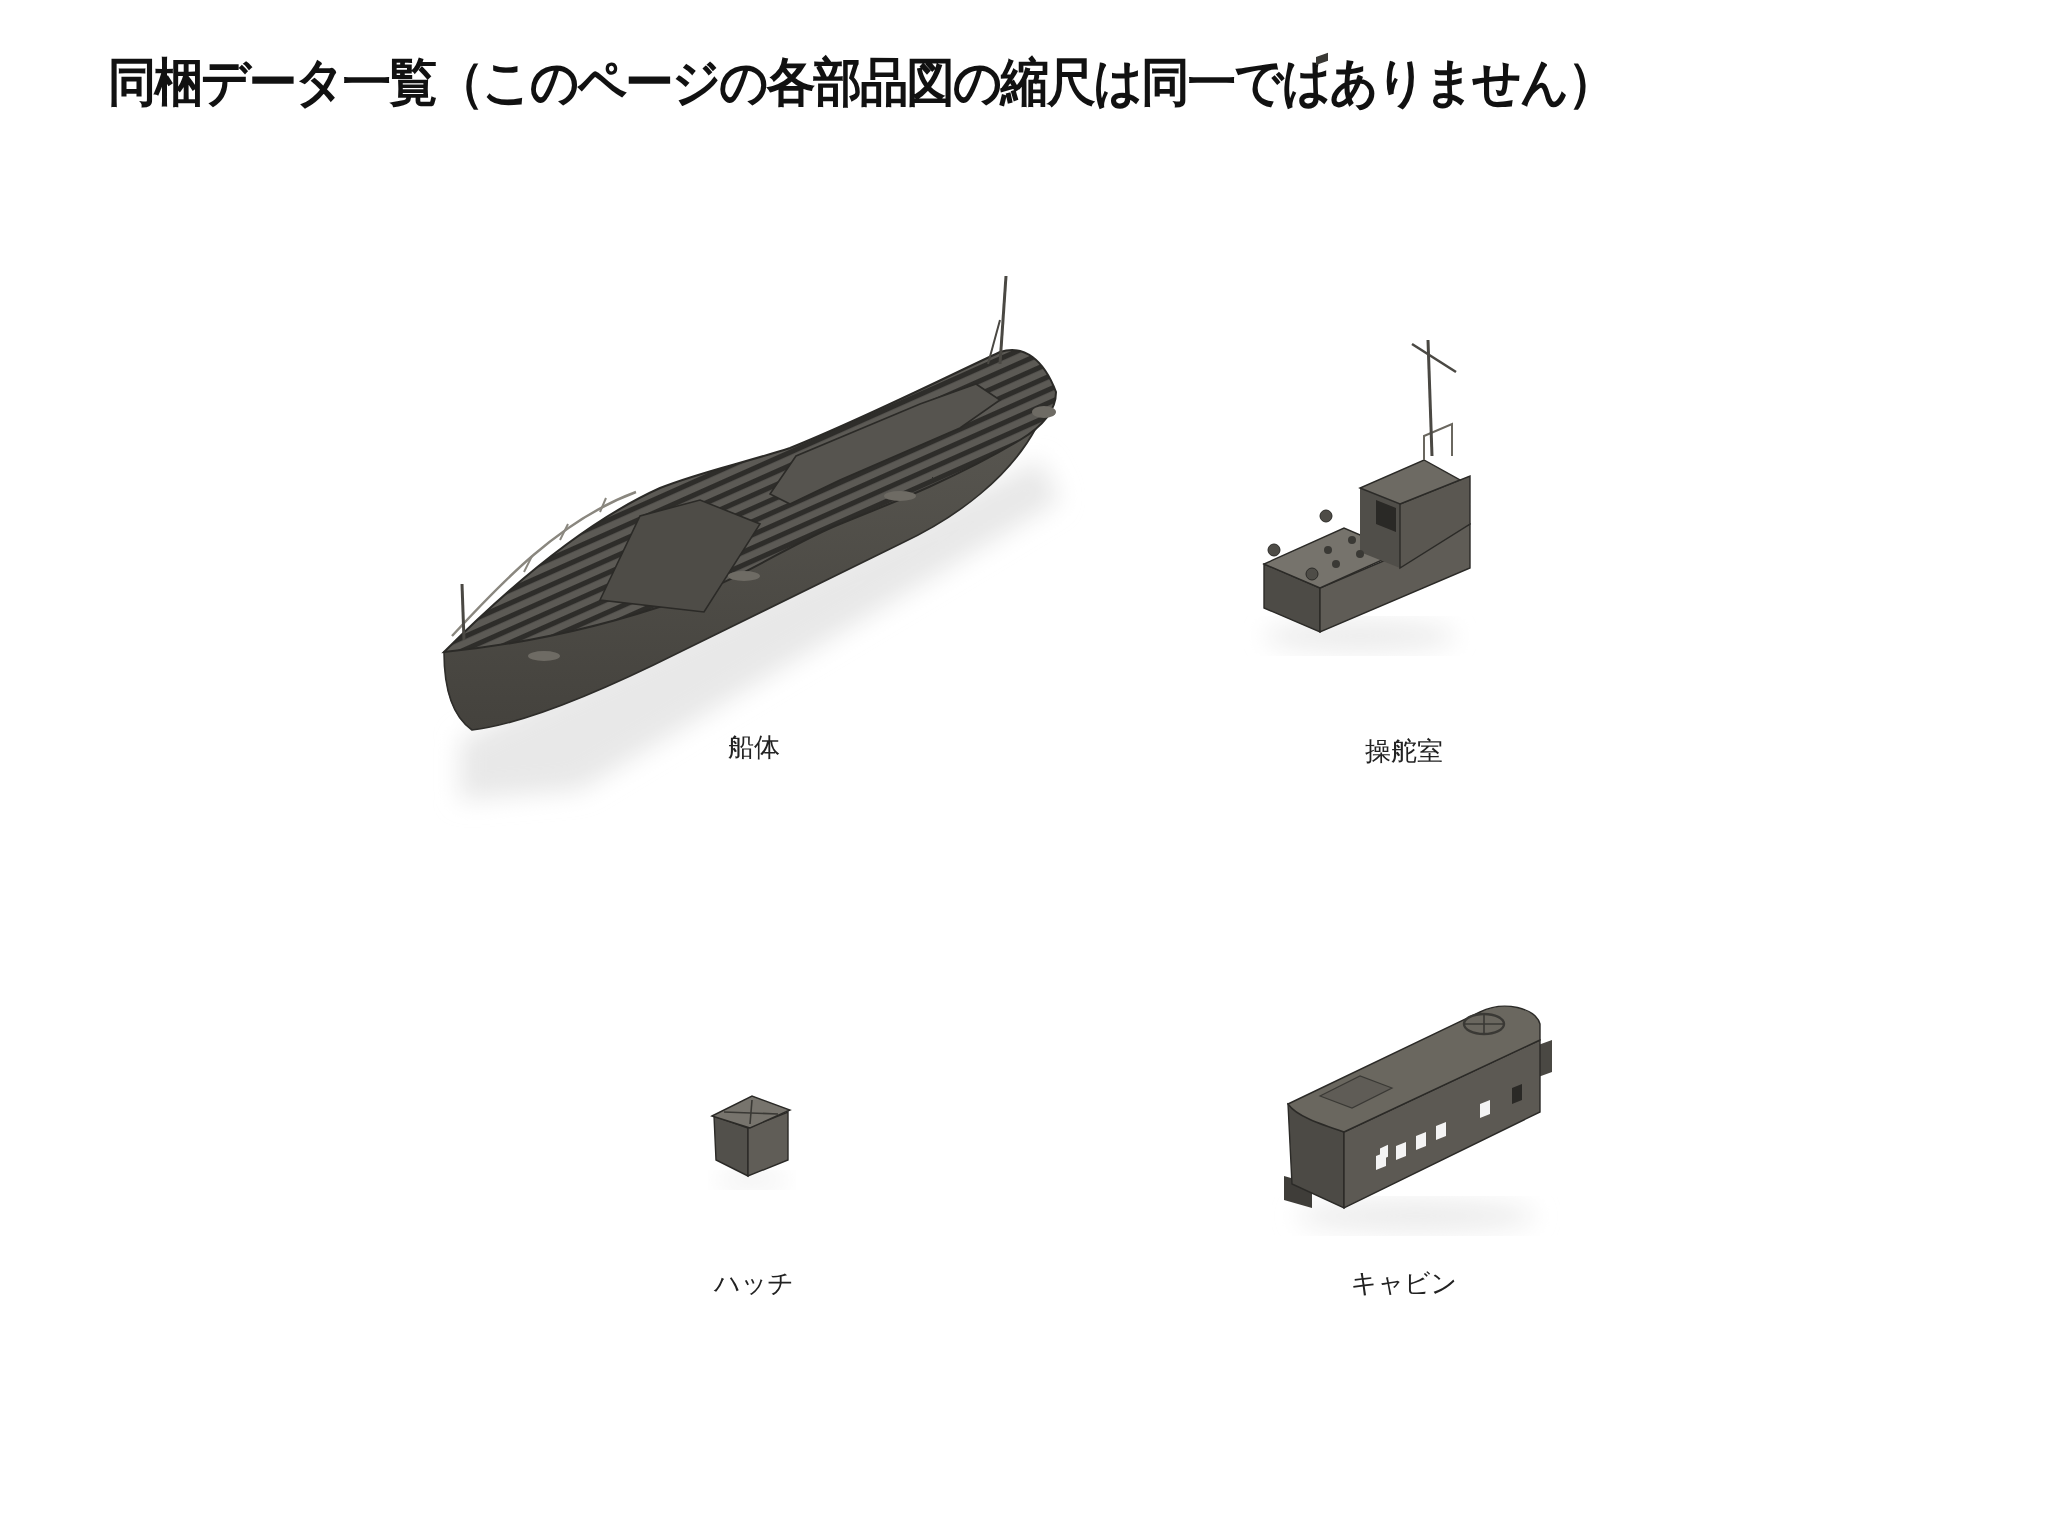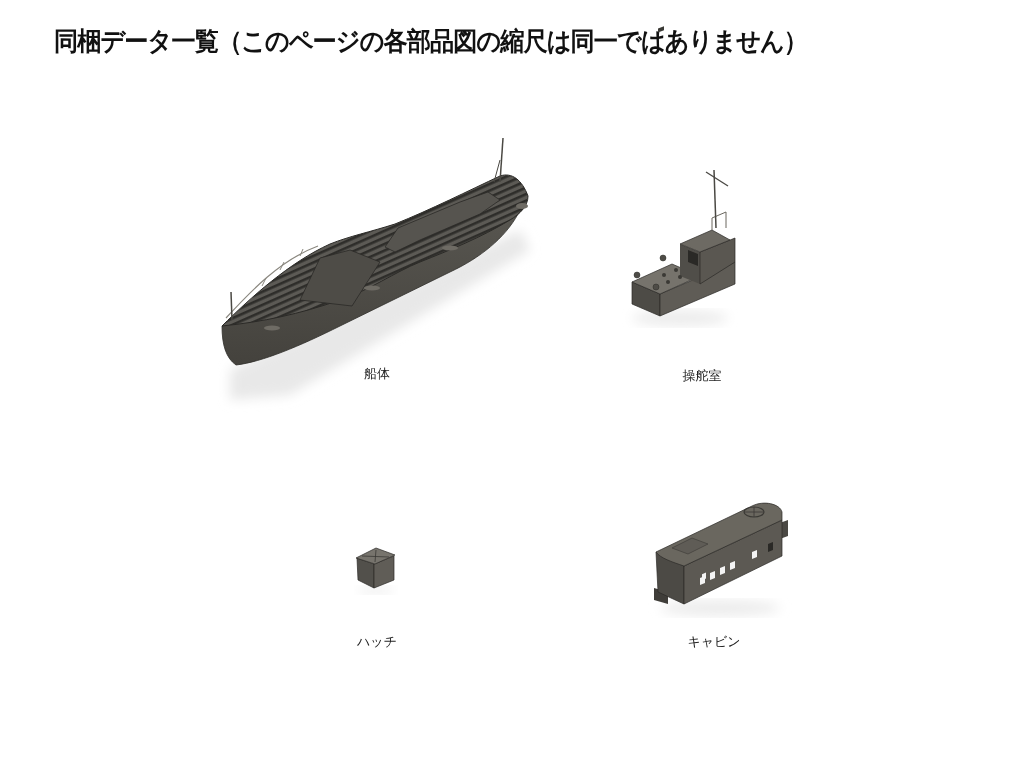--- a/index.html
+++ b/index.html
@@ -131,21 +131,21 @@
     <ellipse cx="376" cy="590" rx="18" ry="4" fill="#eeeeee" filter="url(#blur6)"></ellipse>
     <path d="M357 558 L374 564 L374 588 L358 580 Z" fill="#52504b" stroke="#2b2a27" stroke-width="0.7"></path>
     <path d="M374 564 L394 556 L394 580 L374 588 Z" fill="#605d57" stroke="#2b2a27" stroke-width="0.7"></path>
     <path d="M356 558 L376 548 L395 555 L375 564 Z" fill="#77746d" stroke="#2b2a27" stroke-width="0.7"></path>
     <line x1="362" y1="556" x2="389" y2="557" stroke="#3a3935" stroke-width="0.8"></line>
     <line x1="376" y1="550" x2="375" y2="562" stroke="#3a3935" stroke-width="0.8"></line>
   </svg>
   <span class="part-label" style="left:377px;top:633px;">ハッチ</span>
 </div>
 
-<div class="part" style="left:12px;top:0;width:840px;height:768px;pointer-events:none;">
+<div class="part" style="left:0;top:0;width:840px;height:768px;pointer-events:none;">
   <svg width="1024" height="768" viewBox="0 0 1024 768">
     <ellipse cx="708" cy="608" rx="60" ry="8" fill="#ececec" filter="url(#blur6)"></ellipse>
 
     <path d="M642 588 L656 592 L656 604 L642 600 Z" fill="#3f3d39"></path>
     <path d="M765 524 L776 520 L776 536 L765 540 Z" fill="#4a4843"></path>
 
     <path d="M644 552 L672 566 L672 604 L646 592 Z" fill="#4c4a45" stroke="#2b2a27" stroke-width="0.7"></path>
 
     <path d="M672 566 L770 520 L770 556 L672 604 Z" fill="#5c5953" stroke="#2b2a27" stroke-width="0.7"></path>
 

